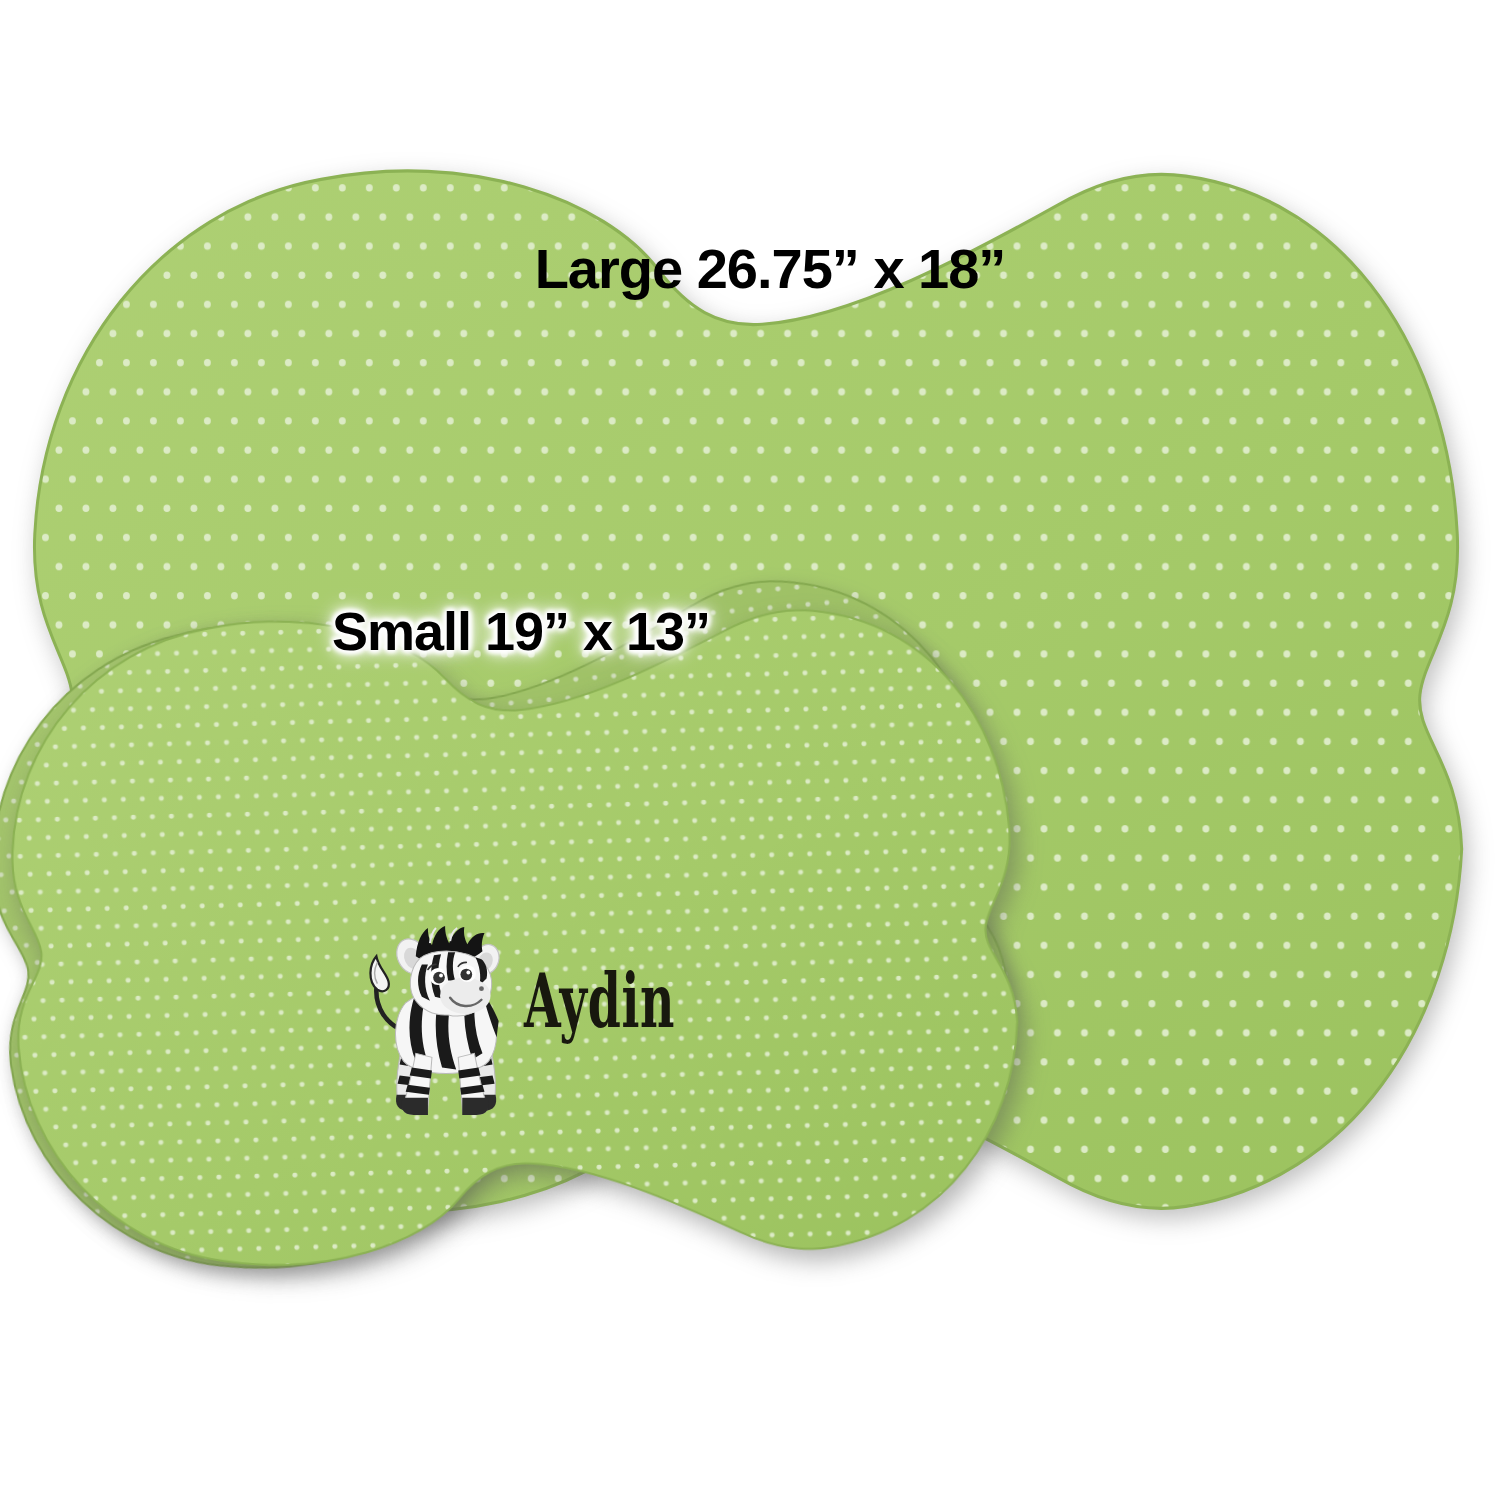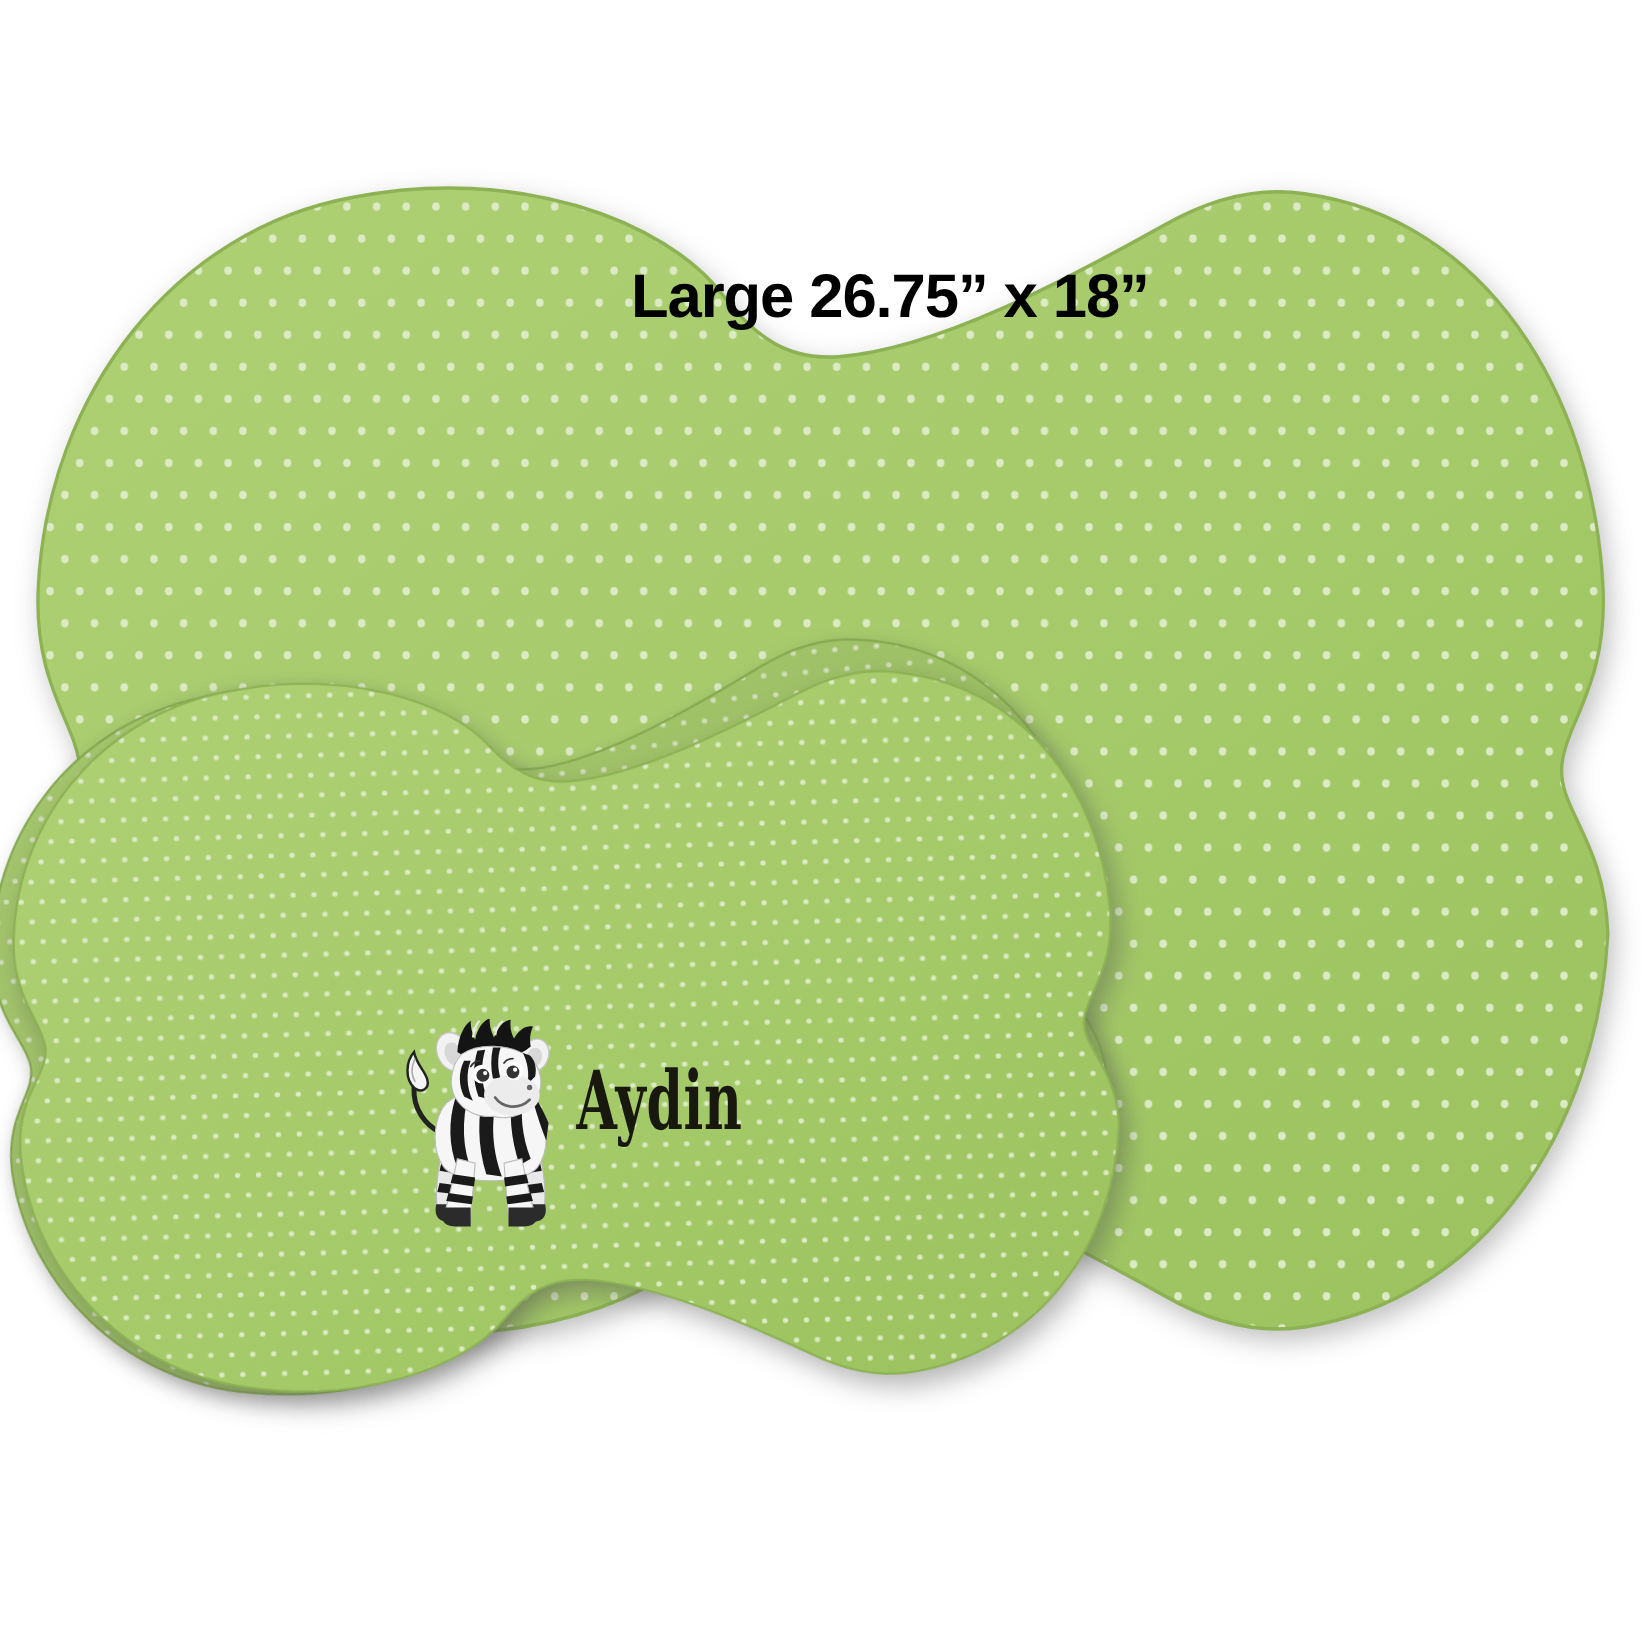--- a/index.html
+++ b/index.html
@@ -19,21 +19,21 @@
   }
   .mat-small{
     left:-6px;top:581px;width:1045px;height:716px;z-index:3;
     transform:rotate(-1.5deg);
     filter:drop-shadow(7px 11px 12px rgba(80,80,80,.42));
   }
   .size-label{
     position:absolute;z-index:6;font-weight:bold;color:#000;
     white-space:nowrap;letter-spacing:-1px;line-height:1.1;
   }
-  .label-large{left:809px;top:238px;transform:translateX(-50%);font-size:56px;}
+  .label-large{left:770px;top:238px;transform:translateX(-50%);font-size:56px;}
   .label-small{
     left:521px;top:602px;transform:translateX(-50%);font-size:54px;
     text-shadow:0 0 3px #fff,0 0 6px #fff,0 0 10px #fff,0 0 14px #fff,
                 0 0 18px #fff,0 0 24px #fff,2px 2px 5px #fff,-2px -2px 5px #fff,
                 2px -2px 5px #fff,-2px 2px 5px #fff;
   }
   .zebra{position:absolute;left:352px;top:926px;width:170px;height:194px;z-index:5;}
   .pet-name{
     position:absolute;left:524px;top:964px;z-index:5;
     font-family:"DejaVu Serif", serif;font-weight:bold;font-size:74px;line-height:1;
@@ -179,14 +179,15 @@
       <circle cx="104" cy="48" r="5.8" fill="#333"></circle>
       <circle cx="106" cy="46" r="1.9" fill="#fff"></circle>
       <path d="M66,43 C68,40 71,38 74,38" stroke="#333" stroke-width="1.6" fill="none" stroke-linecap="round"></path>
       <path d="M96,40 C98,37 101,36 104,36" stroke="#333" stroke-width="1.6" fill="none" stroke-linecap="round"></path>
     </g>
   </svg>
 
   <div class="pet-name">Aydin</div>
 
   <div class="size-label label-large">Large 26.75” x 18”</div>
+  <div class="size-label label-small">Small 19” x 13”</div>
 
 </div>
 
 </body></html>

